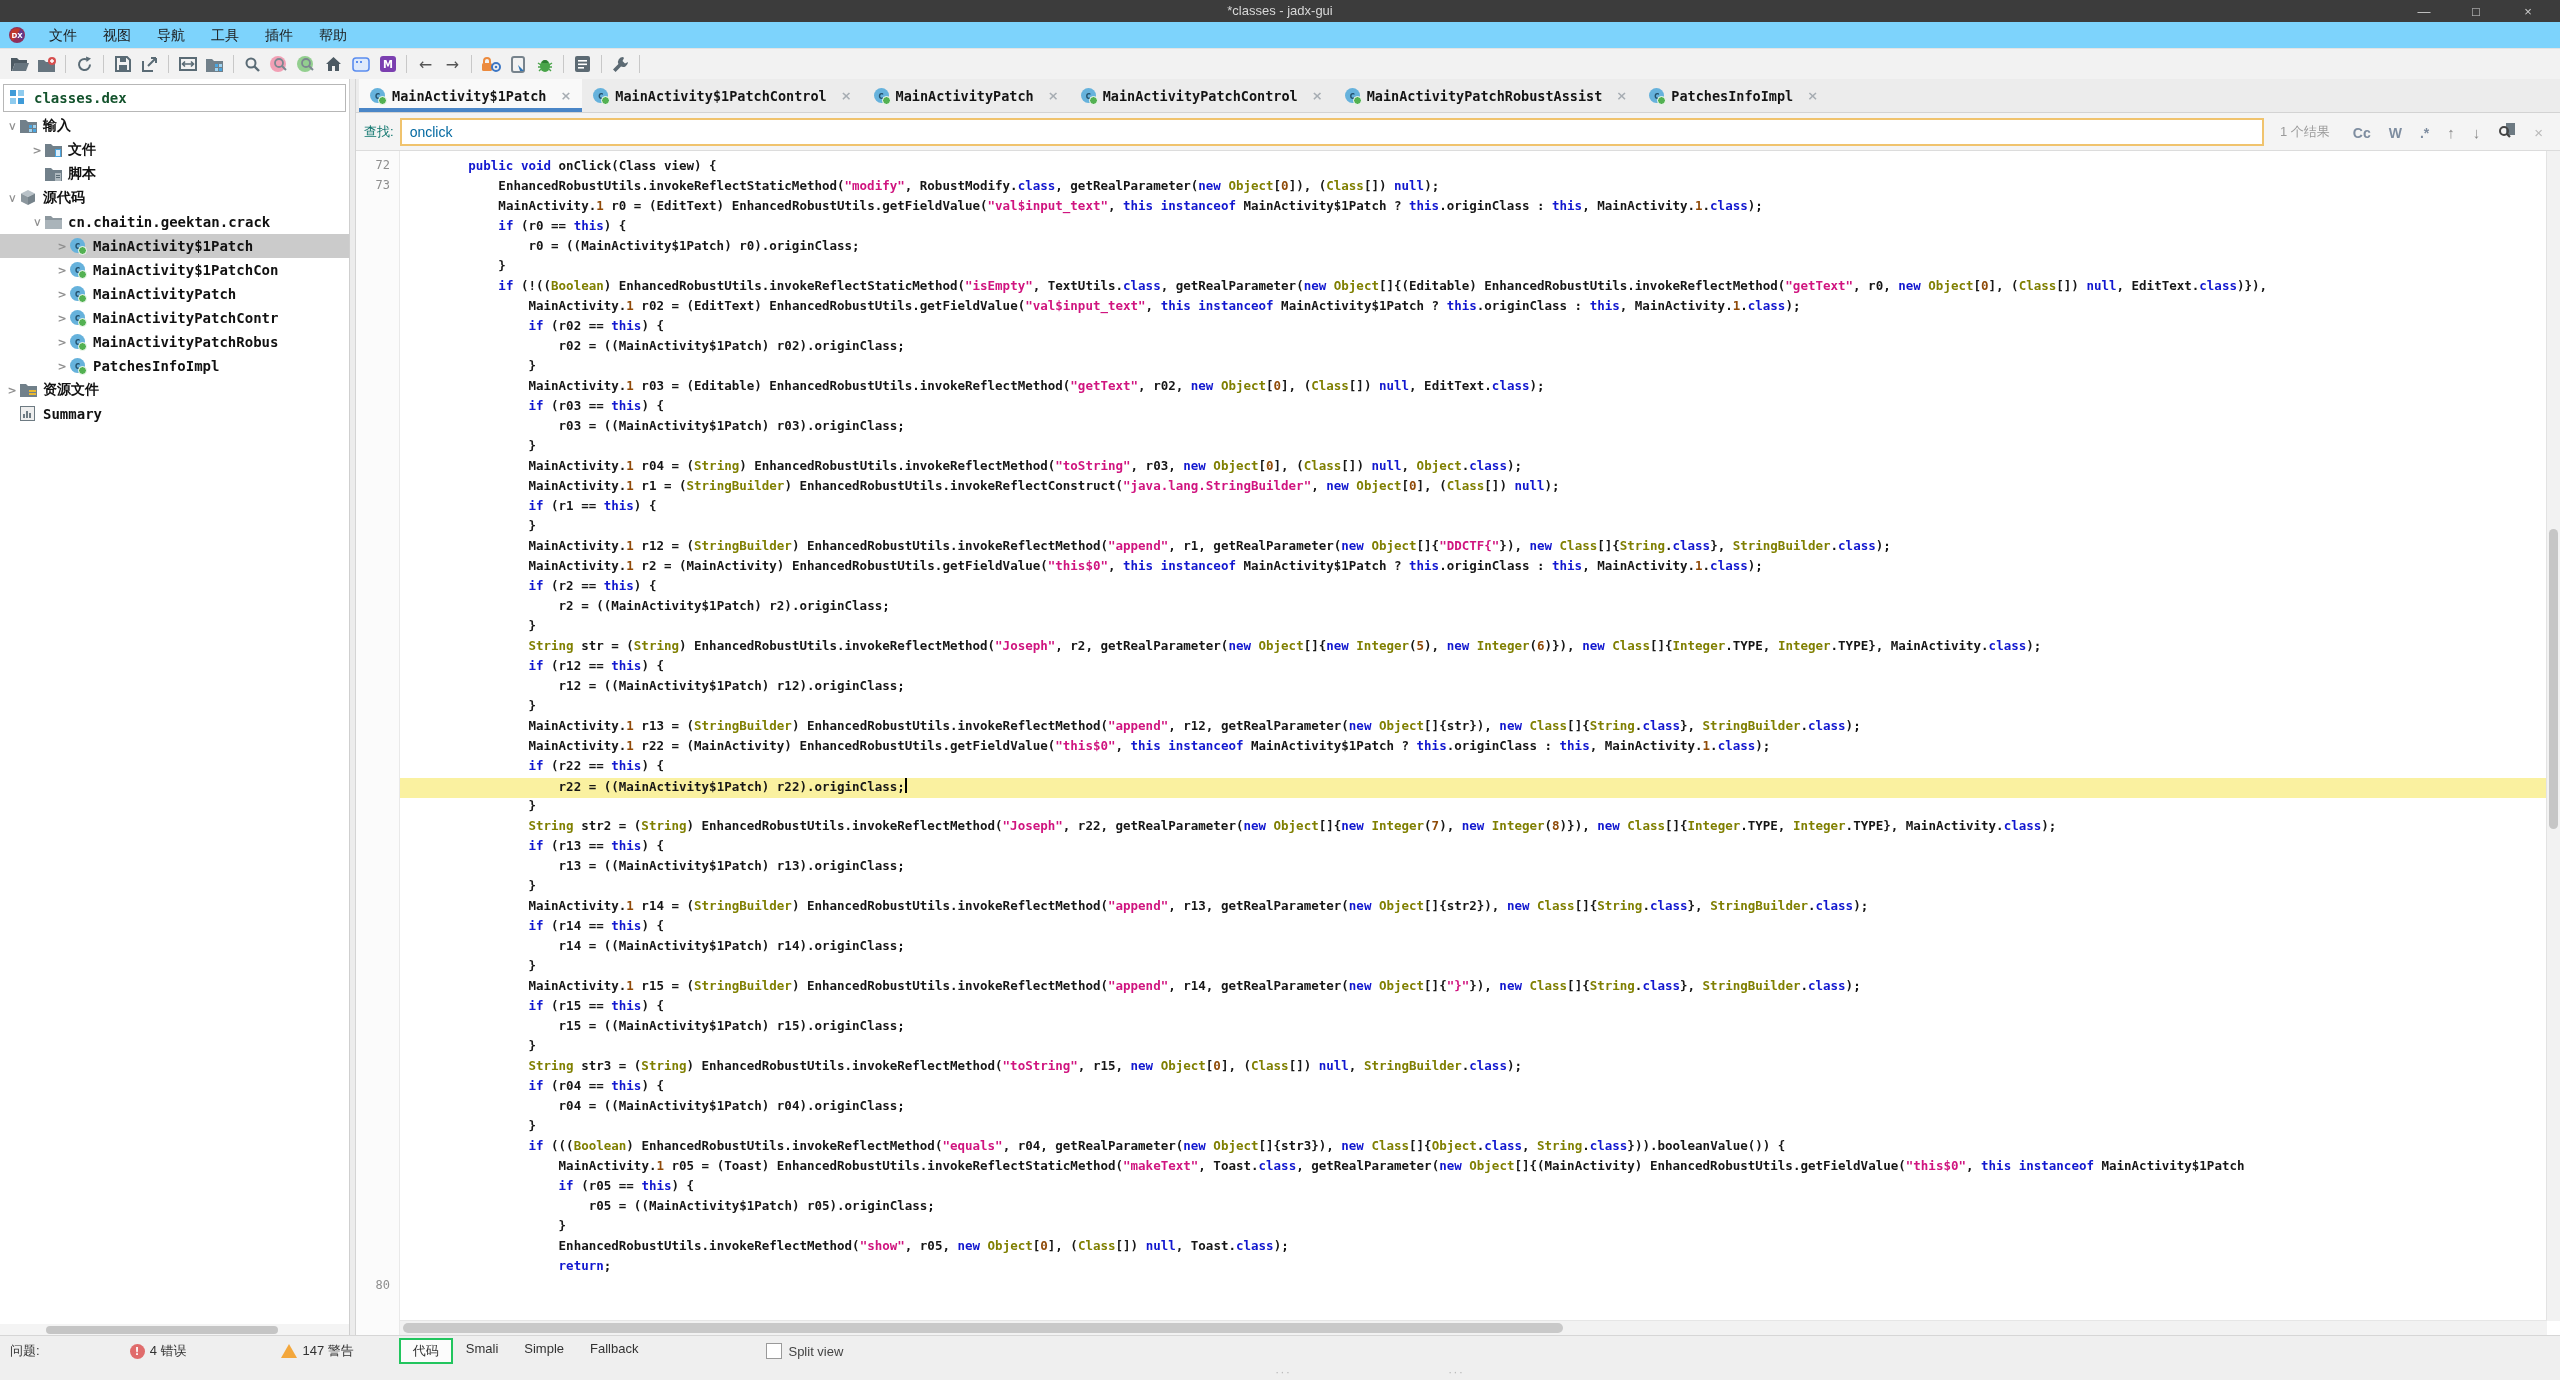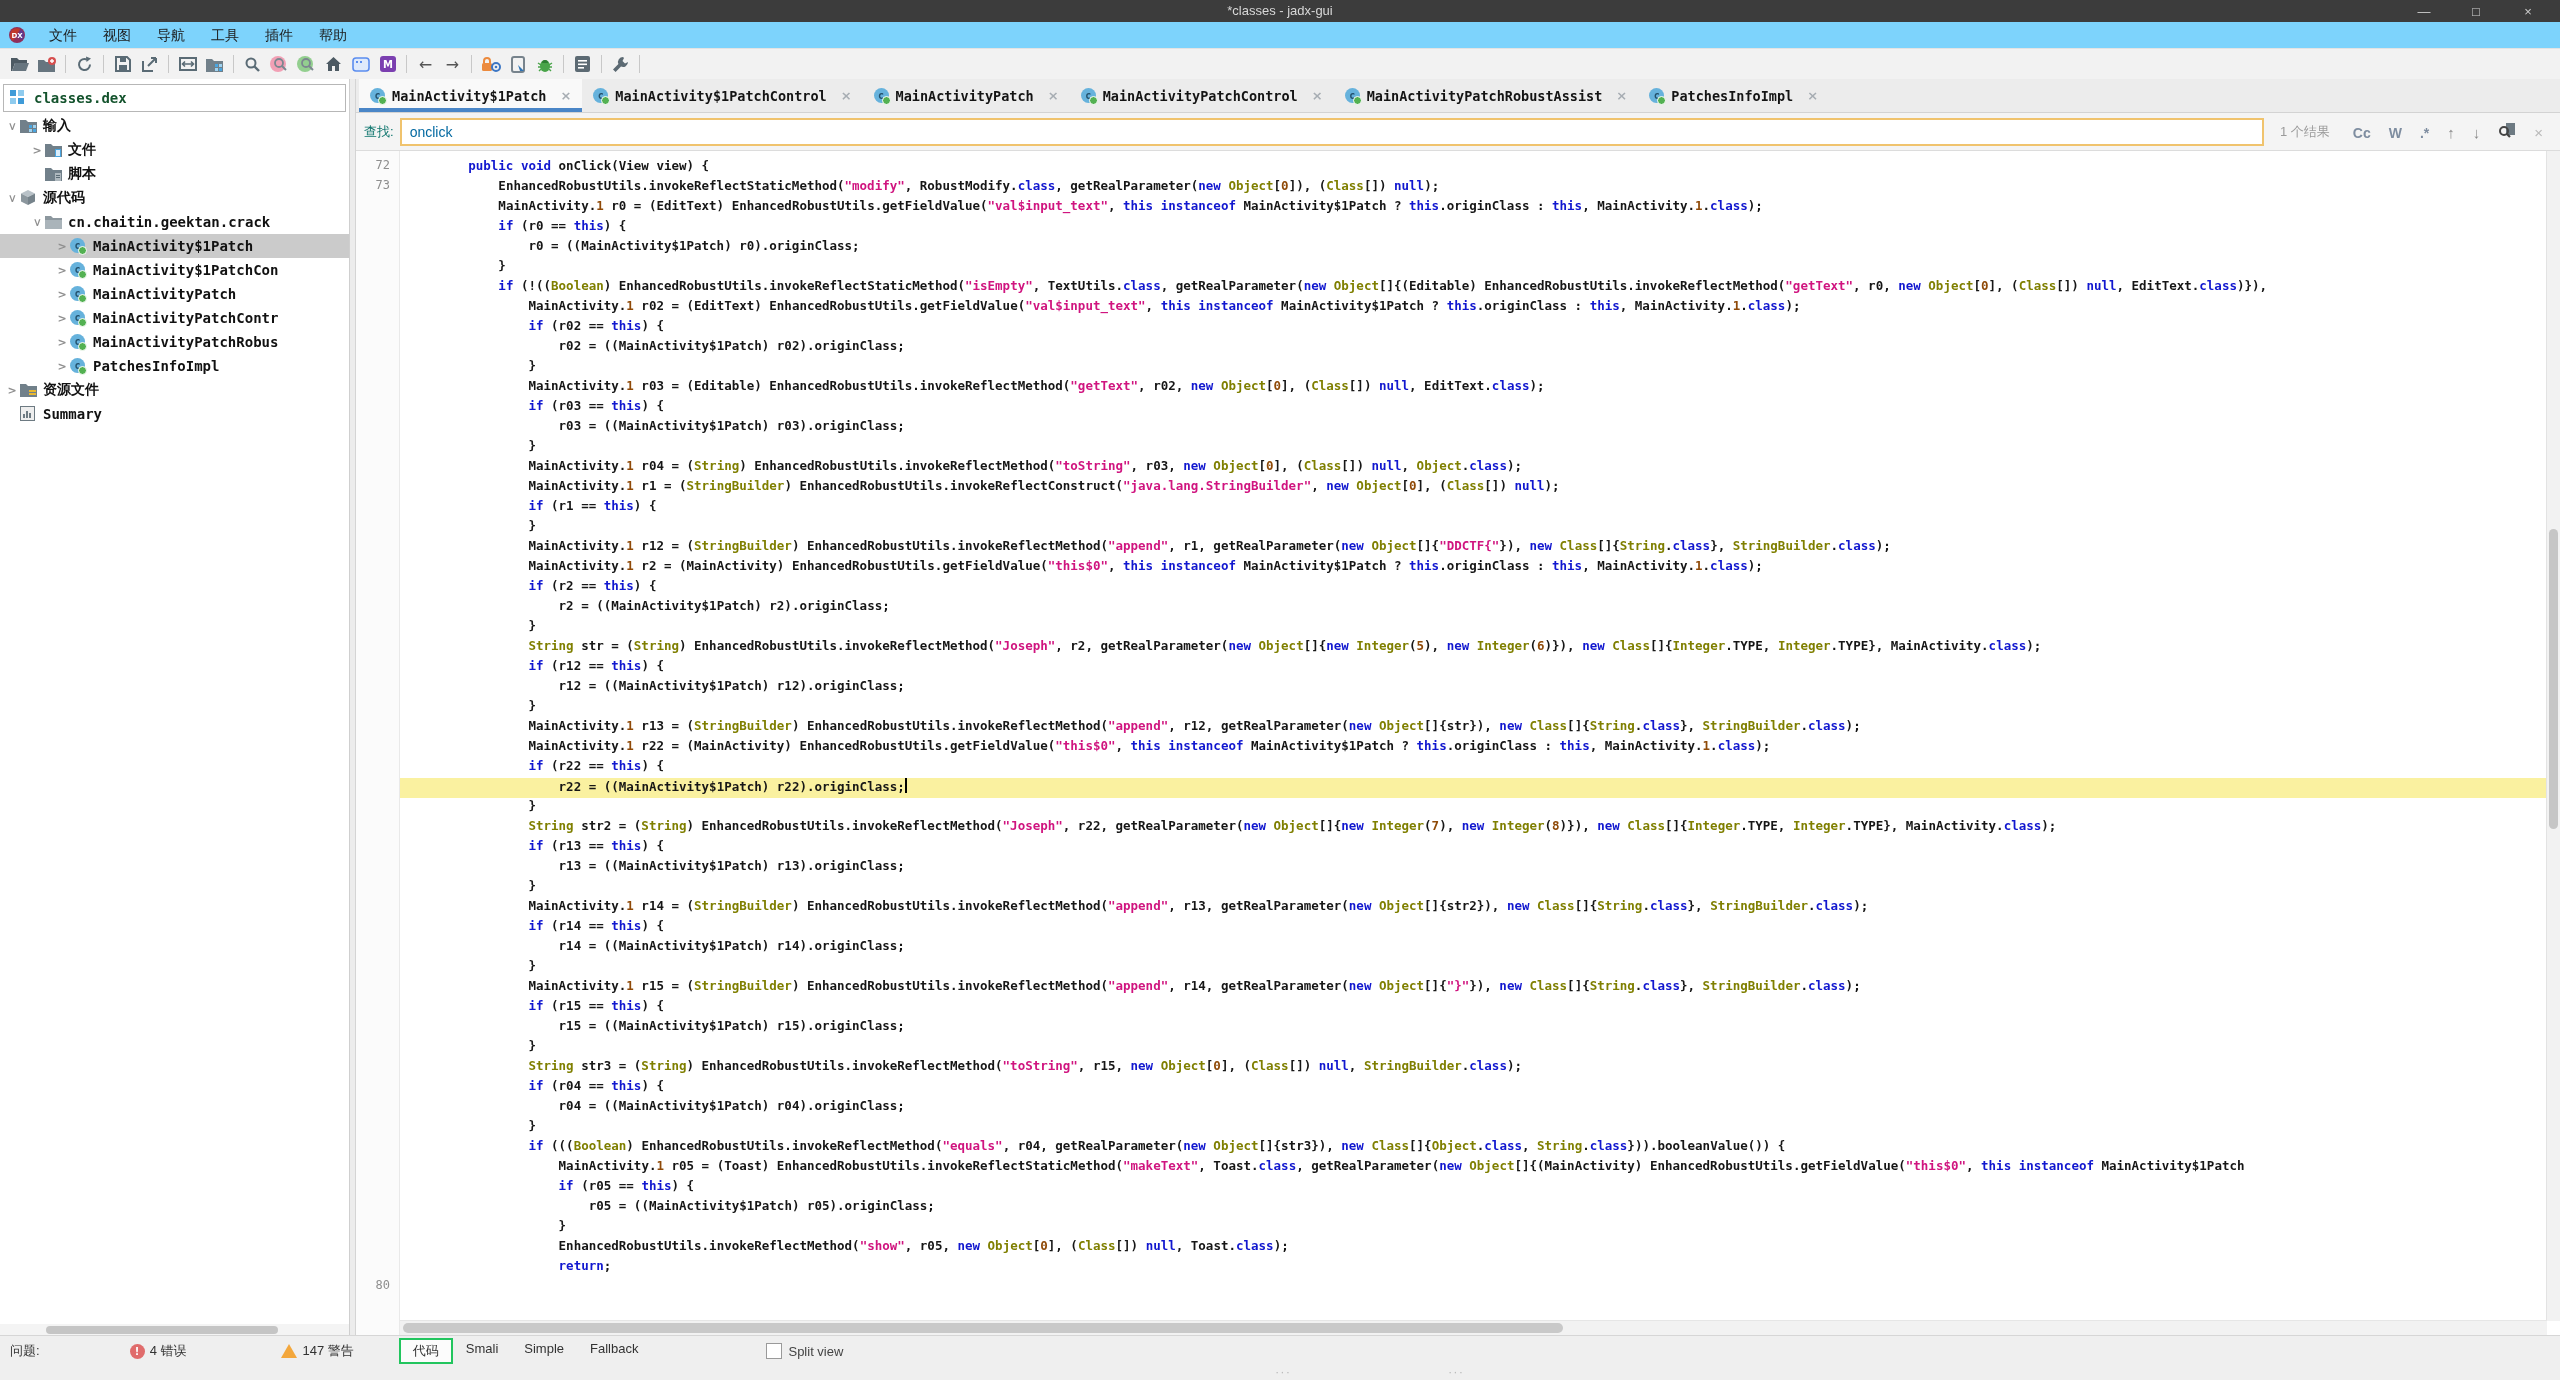--- a/index.html
+++ b/index.html
@@ -534,21 +534,21 @@
           <div></div>
           <div></div>
           <div></div>
           <div></div>
           <div></div>
           <div></div>
           <div></div>
           <div>80</div>
         </div>
       <div class="codecol" id="codecol">
-          <div class="cl" style="padding-left: 68.24px;"><span class="k">public</span><span> </span><span class="k">void</span><span> onClick(View view) {</span></div>
+          <div class="cl" style="padding-left: 68.24px;"><span class="k">public</span><span> </span><span class="k">void</span><span> onClick(Class view) {</span></div>
           <div class="cl" style="padding-left: 98.36px;"><span>EnhancedRobustUtils.invokeReflectStaticMethod(</span><span class="s">"modify"</span><span>, RobustModify.</span><span class="k">class</span><span>, getRealParameter(</span><span class="k">new</span><span> </span><span class="t">Object</span><span>[</span><span class="n">0</span><span>]), (</span><span class="t">Class</span><span>[]) </span><span class="k">null</span><span>);</span></div>
           <div class="cl" style="padding-left: 98.36px;"><span>MainActivity.</span><span class="n">1</span><span> r0 = (EditText) EnhancedRobustUtils.getFieldValue(</span><span class="s">"val$input_text"</span><span>, </span><span class="k">this</span><span> </span><span class="k">instanceof</span><span> MainActivity$1Patch ? </span><span class="k">this</span><span>.originClass : </span><span class="k">this</span><span>, MainActivity.</span><span class="n">1</span><span>.</span><span class="k">class</span><span>);</span></div>
           <div class="cl" style="padding-left: 98.36px;"><span class="k">if</span><span> (r0 == </span><span class="k">this</span><span>) {</span></div>
           <div class="cl" style="padding-left: 128.48px;"><span>r0 = ((MainActivity$1Patch) r0).originClass;</span></div>
           <div class="cl" style="padding-left: 98.36px;"><span>}</span></div>
           <div class="cl" style="padding-left: 98.36px;"><span class="k">if</span><span> (!((</span><span class="t">Boolean</span><span>) EnhancedRobustUtils.invokeReflectStaticMethod(</span><span class="s">"isEmpty"</span><span>, TextUtils.</span><span class="k">class</span><span>, getRealParameter(</span><span class="k">new</span><span> </span><span class="t">Object</span><span>[]{(Editable) EnhancedRobustUtils.invokeReflectMethod(</span><span class="s">"getText"</span><span>, r0, </span><span class="k">new</span><span> </span><span class="t">Object</span><span>[</span><span class="n">0</span><span>], (</span><span class="t">Class</span><span>[]) </span><span class="k">null</span><span>, EditText.</span><span class="k">class</span><span>)}),</span></div>
           <div class="cl" style="padding-left: 128.48px;"><span>MainActivity.</span><span class="n">1</span><span> r02 = (EditText) EnhancedRobustUtils.getFieldValue(</span><span class="s">"val$input_text"</span><span>, </span><span class="k">this</span><span> </span><span class="k">instanceof</span><span> MainActivity$1Patch ? </span><span class="k">this</span><span>.originClass : </span><span class="k">this</span><span>, MainActivity.</span><span class="n">1</span><span>.</span><span class="k">class</span><span>);</span></div>
           <div class="cl" style="padding-left: 128.48px;"><span class="k">if</span><span> (r02 == </span><span class="k">this</span><span>) {</span></div>
           <div class="cl" style="padding-left: 158.6px;"><span>r02 = ((MainActivity$1Patch) r02).originClass;</span></div>
           <div class="cl" style="padding-left: 128.48px;"><span>}</span></div>

